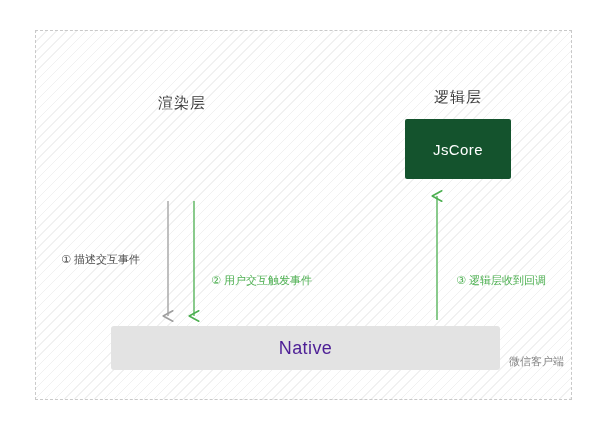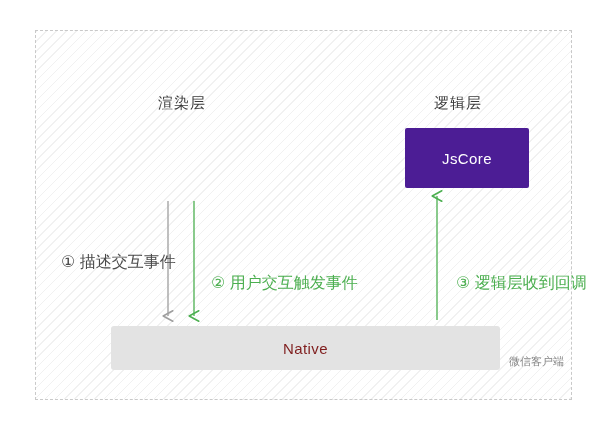--- a/index.html
+++ b/index.html
@@ -41,21 +41,21 @@
   
   .col-title {
     position: absolute;
     font-size: 15px;
     color: #3a3a3a;
     letter-spacing: 1px;
     white-space: nowrap;
     margin-top: 36px;
   }
   #title-render { left: 158px; top: 58px; }
-  #title-logic  { left: 434px; top: 58px; text-align: center; }
+  #title-logic  { left: 434px; top: 52px; text-align: center; }
 
   
   #webview-stack {
     position: absolute;
     left: 119px;
     top: 93px;
     width: 138px;
     height: 107px;
   }
   .wv-card {
@@ -74,24 +74,24 @@
   #wv-front-label {
     font-size: 15px;
     color: #ffffff;
     letter-spacing: 0.4px;
   }
 
   
   #jscore-box {
     position: absolute;
     left: 405px;
-    top: 128px;
-    width: 124px;
+    top: 119px;
+    width: 106px;
     height: 60px;
-    background: #4c1d95;
+    background: #14532d;
     border-radius: 2px;
     display: flex;
     align-items: center;
     justify-content: center;
   }
   #jscore-label {
     font-size: 15px;
     color: #ffffff;
     letter-spacing: 0.4px;
   }
@@ -103,40 +103,40 @@
     top: 326px;
     width: 389px;
     height: 44px;
     background: #e3e3e3;
     border-radius: 3px;
     display: flex;
     align-items: center;
     justify-content: center;
   }
   #native-label {
-    font-size: 15px;
-    color: #7f1d1d;
+    font-size: 18px;
+    color: #4c1d95;
     letter-spacing: 0.4px;
     text-align: center;
   }
 
   
   #arrows {
     position: absolute;
     left: 0;
     top: 0;
     width: 612px;
     height: 432px;
     pointer-events: none;
   }
 
   
   .arrow-label {
     position: absolute;
-    font-size: 16px;
+    font-size: 11px;
     white-space: nowrap;
   }
   #label-1 { left: 61px;  top: 252px; color: #4a4a4a; }
   #label-2 { left: 211px; top: 273px; color: #4caf50; }
   #label-3 { left: 456px; top: 273px; color: #4caf50; }
 
   
   #client-caption {
     position: absolute;
     left: 509px;

